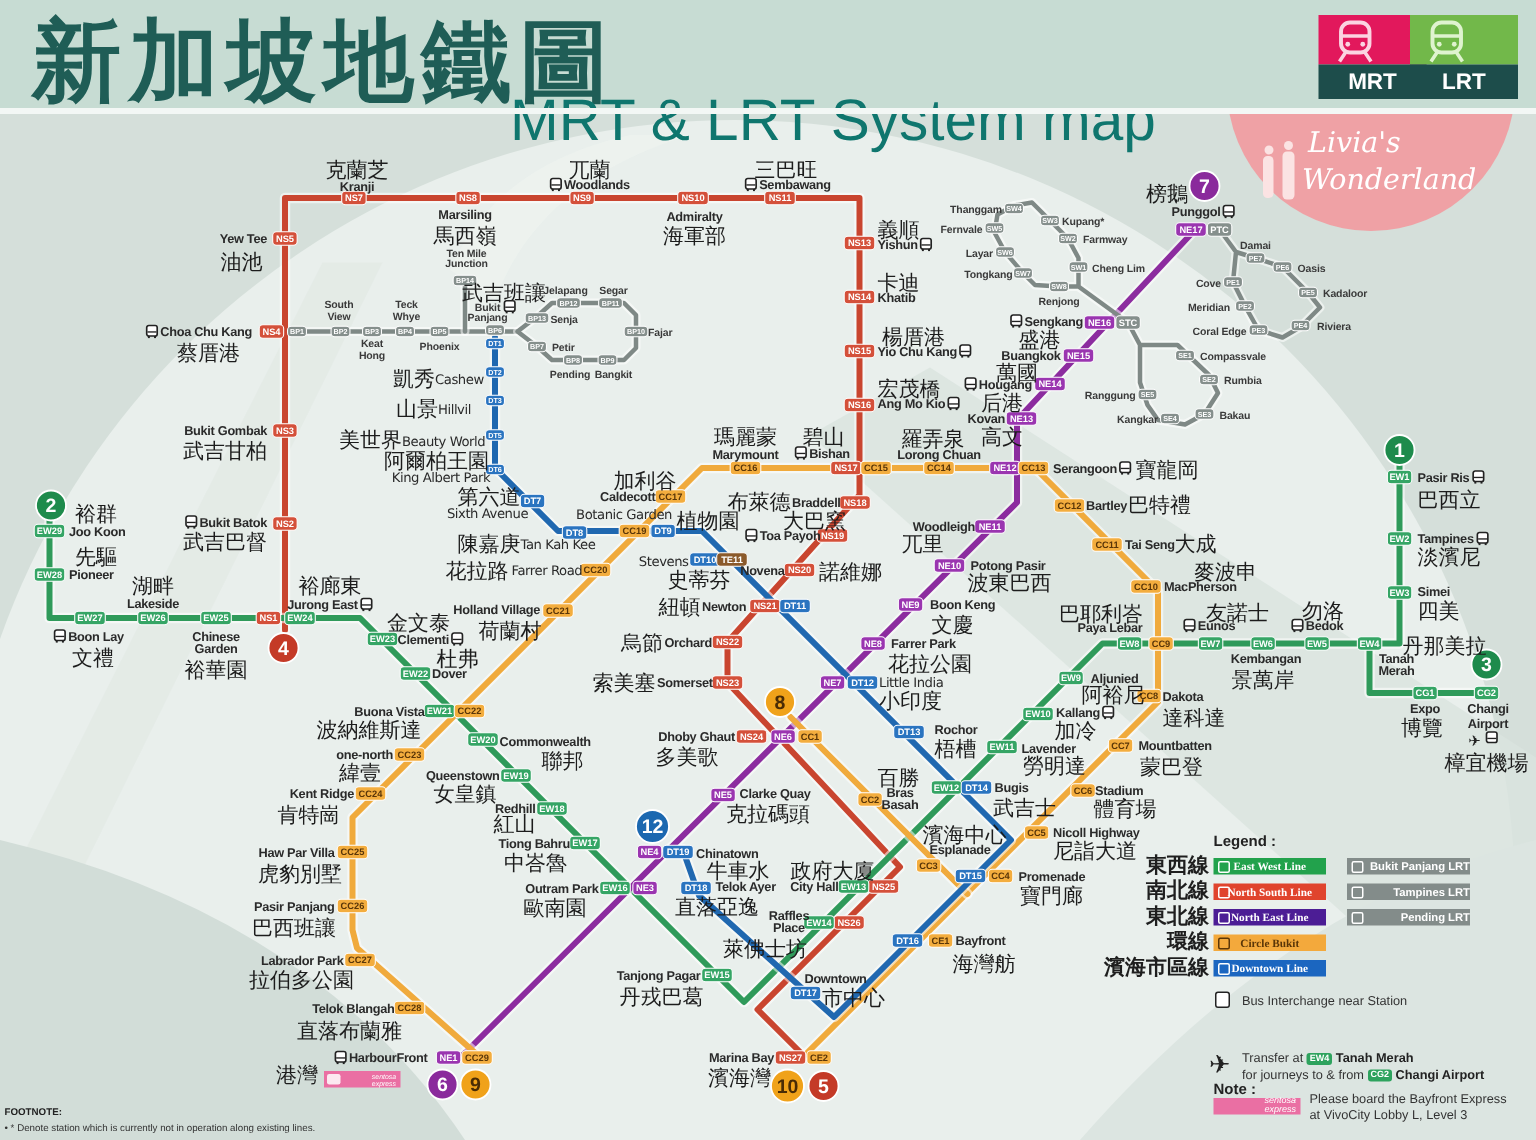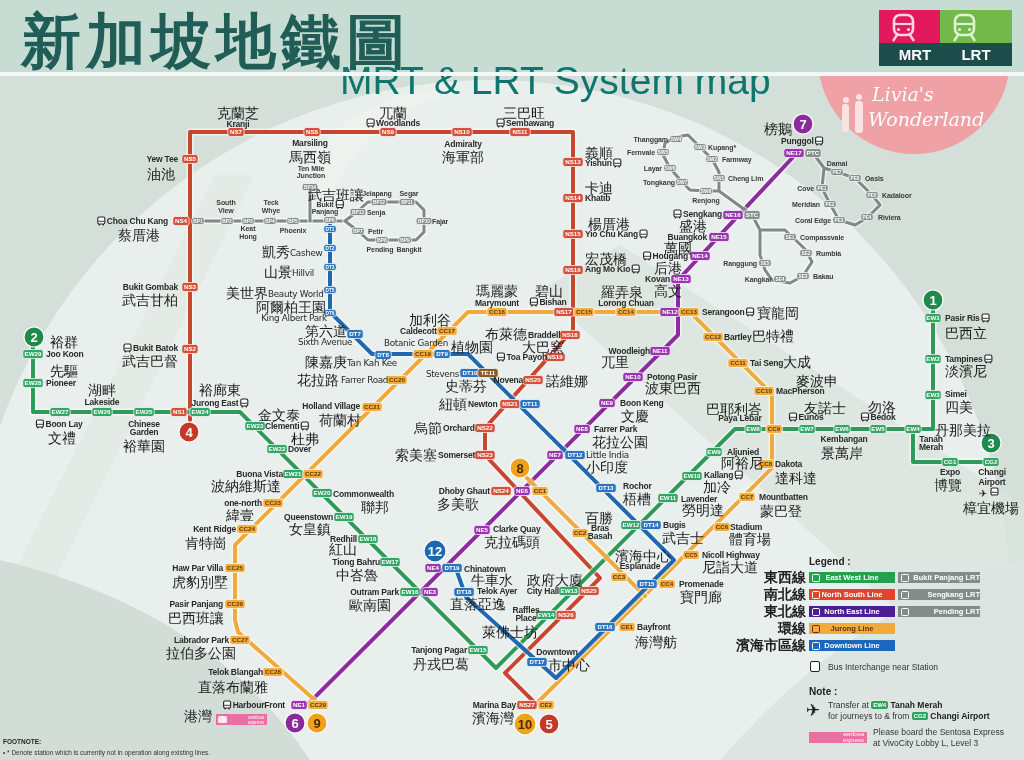--- a/index.html
+++ b/index.html
@@ -11,21 +11,21 @@
   .title-en{position:absolute;left:340px;top:29px;font-family:Liberation Sans, sans-serif;font-size:39px;line-height:40px;color:#0f766e;white-space:nowrap;margin-top:32px;}
   .mode-icon{position:absolute;top:10px;width:72px;height:56px;}
   .mode-icon .top{height:33px;}
   .mode-icon .bot{height:23px;background:#1d4d4b;color:#ffffff;font-family:"Liberation Sans",sans-serif;font-weight:bold;font-size:15px;line-height:23px;text-align:center;}
   #mrt-icon{left:879px;}
   #lrt-icon{left:940px;}
   #legend{position:absolute;left:0;top:0;width:1024px;height:760px;z-index:2;pointer-events:none;padding-left:14px;}
   #legend .abs{position:absolute;white-space:nowrap;}
   .leg-title{left:809px;top:556px;font-weight:bold;font-size:10px;color:#222;}
   .leg-zh{width:90px;left:716px;text-align:right;font-family:"DejaVu Sans",sans-serif;font-size:14px;line-height:15px;color:#1e1e1e;font-weight:bold;}
-  .leg-box{left:809px;width:86px;height:11px;font-size:7.5px;font-weight:bold;line-height:11px;text-align:center;}
+  .leg-box{left:809px;width:75px;height:11px;font-size:7.5px;font-weight:bold;line-height:11px;text-align:center;font-family:Liberation Serif, serif;}
   .leg-lrt{left:898px;width:82px;height:11px;font-size:7.5px;font-weight:bold;line-height:11px;text-align:right;color:#ffffff;}
   .leg-ico{position:absolute;left:3px;top:1.5px;width:6px;height:6px;border:1.2px solid currentColor;border-radius:1.5px;}
   .leg-small{font-size:8.5px;color:#333;}
   .leg-bold{font-weight:bold;color:#222;text-align:center;}
   .mini-badge{display:inline-block;background:#2ea35e;color:#fff;font-size:6px;font-weight:bold;border-radius:2px;padding:0 2px;line-height:8px;vertical-align:1px;}
   .sentosa-box{left:809px;top:732px;width:58px;height:11px;background:#ea6fa3;color:#fff;font-size:6px;line-height:5.5px;text-align:right;font-style:italic;}
   .sentosa-box span{display:block;padding-right:3px;}
   .foot-title{left:3px;top:738px;font-size:6.5px;font-weight:bold;color:#222;}
   .foot-text{left:3px;top:749px;font-size:6.5px;color:#333;}
   
@@ -1480,60 +1480,60 @@
     </div>
     <div class="abs leg-lrt" style="top: 572px; background: rgb(131, 140, 138);">
       <span class="leg-ico"></span><span>Bukit Panjang LRT</span>
     </div>
 
     <div class="abs leg-zh" style="top:587px">南北線</div>
     <div class="abs leg-box" style="top: 589px; background: rgb(224, 68, 45); color: rgb(255, 255, 255);">
       <span class="leg-ico"></span><span>North South Line</span>
     </div>
     <div class="abs leg-lrt" style="top: 589px; background: rgb(131, 140, 138);">
-      <span class="leg-ico"></span><span>Sengkang LRT</span>
+      <span class="leg-ico"></span><span>Tampines LRT</span>
     </div>
 
     <div class="abs leg-zh" style="top:604px">東北線</div>
     <div class="abs leg-box" style="top: 606px; background: #4c1d95; color: rgb(255, 255, 255);">
       <span class="leg-ico"></span><span>North East Line</span>
     </div>
     <div class="abs leg-lrt" style="top: 606px; background: rgb(131, 140, 138);">
       <span class="leg-ico"></span><span>Pending LRT</span>
     </div>
 
     <div class="abs leg-zh" style="top:621px">環線</div>
     <div class="abs leg-box" style="top: 623px; background: rgb(243, 169, 60); color: rgb(90, 54, 8);">
-      <span class="leg-ico"></span><span>Jurong Line</span>
+      <span class="leg-ico"></span><span>Circle Bukit</span>
     </div>
 
     <div class="abs leg-zh" style="top:638px">濱海市區線</div>
     <div class="abs leg-box" style="top: 640px; background: rgb(27, 102, 192); color: rgb(255, 255, 255);">
       <span class="leg-ico"></span><span>Downtown Line</span>
     </div>
 
     <div class="abs" style="left:810px;top:661px;width:8px;height:9px;border:1.5px solid #222;border-radius:2px;background:#fff;"></div>
     <div class="abs leg-small" style="left:828px;top:662px">Bus Interchange near Station</div>
 
-    <div class="abs leg-title" style="top:686px">Note :</div>
+    <div class="abs leg-title" style="top:721px">Note :</div>
     <div class="abs" style="left:806px;top:700px;font-size:17px;color:#222;font-family:'DejaVu Sans',sans-serif;">✈</div>
     <div class="abs leg-small" style="left:828px;top:700px">
       <span>Transfer at</span>
       <span class="mini-badge">EW4</span>
       <span class="leg-bold">Tanah Merah</span>
     </div>
     <div class="abs leg-small" style="left:828px;top:711px">
       <span>for journeys to &amp; from</span>
       <span class="mini-badge">CG2</span>
       <span class="leg-bold">Changi Airport</span>
     </div>
 
     <div class="abs sentosa-box">
       <span>sentosa</span>
       <span>express</span>
     </div>
-    <div class="abs leg-small" style="left:873px;top:727px">Please board the Sentosa Express</div>
+    <div class="abs leg-small" style="left:873px;top:727px">Please board the Bayfront Express</div>
     <div class="abs leg-small" style="left:873px;top:738px">at VivoCity Lobby L, Level 3</div>
 
     <div class="abs foot-title">FOOTNOTE:</div>
     <div class="abs foot-text">•  *  Denote station which is currently not in operation along existing lines.</div>
   </div>
 </div>
 
 </body></html>

